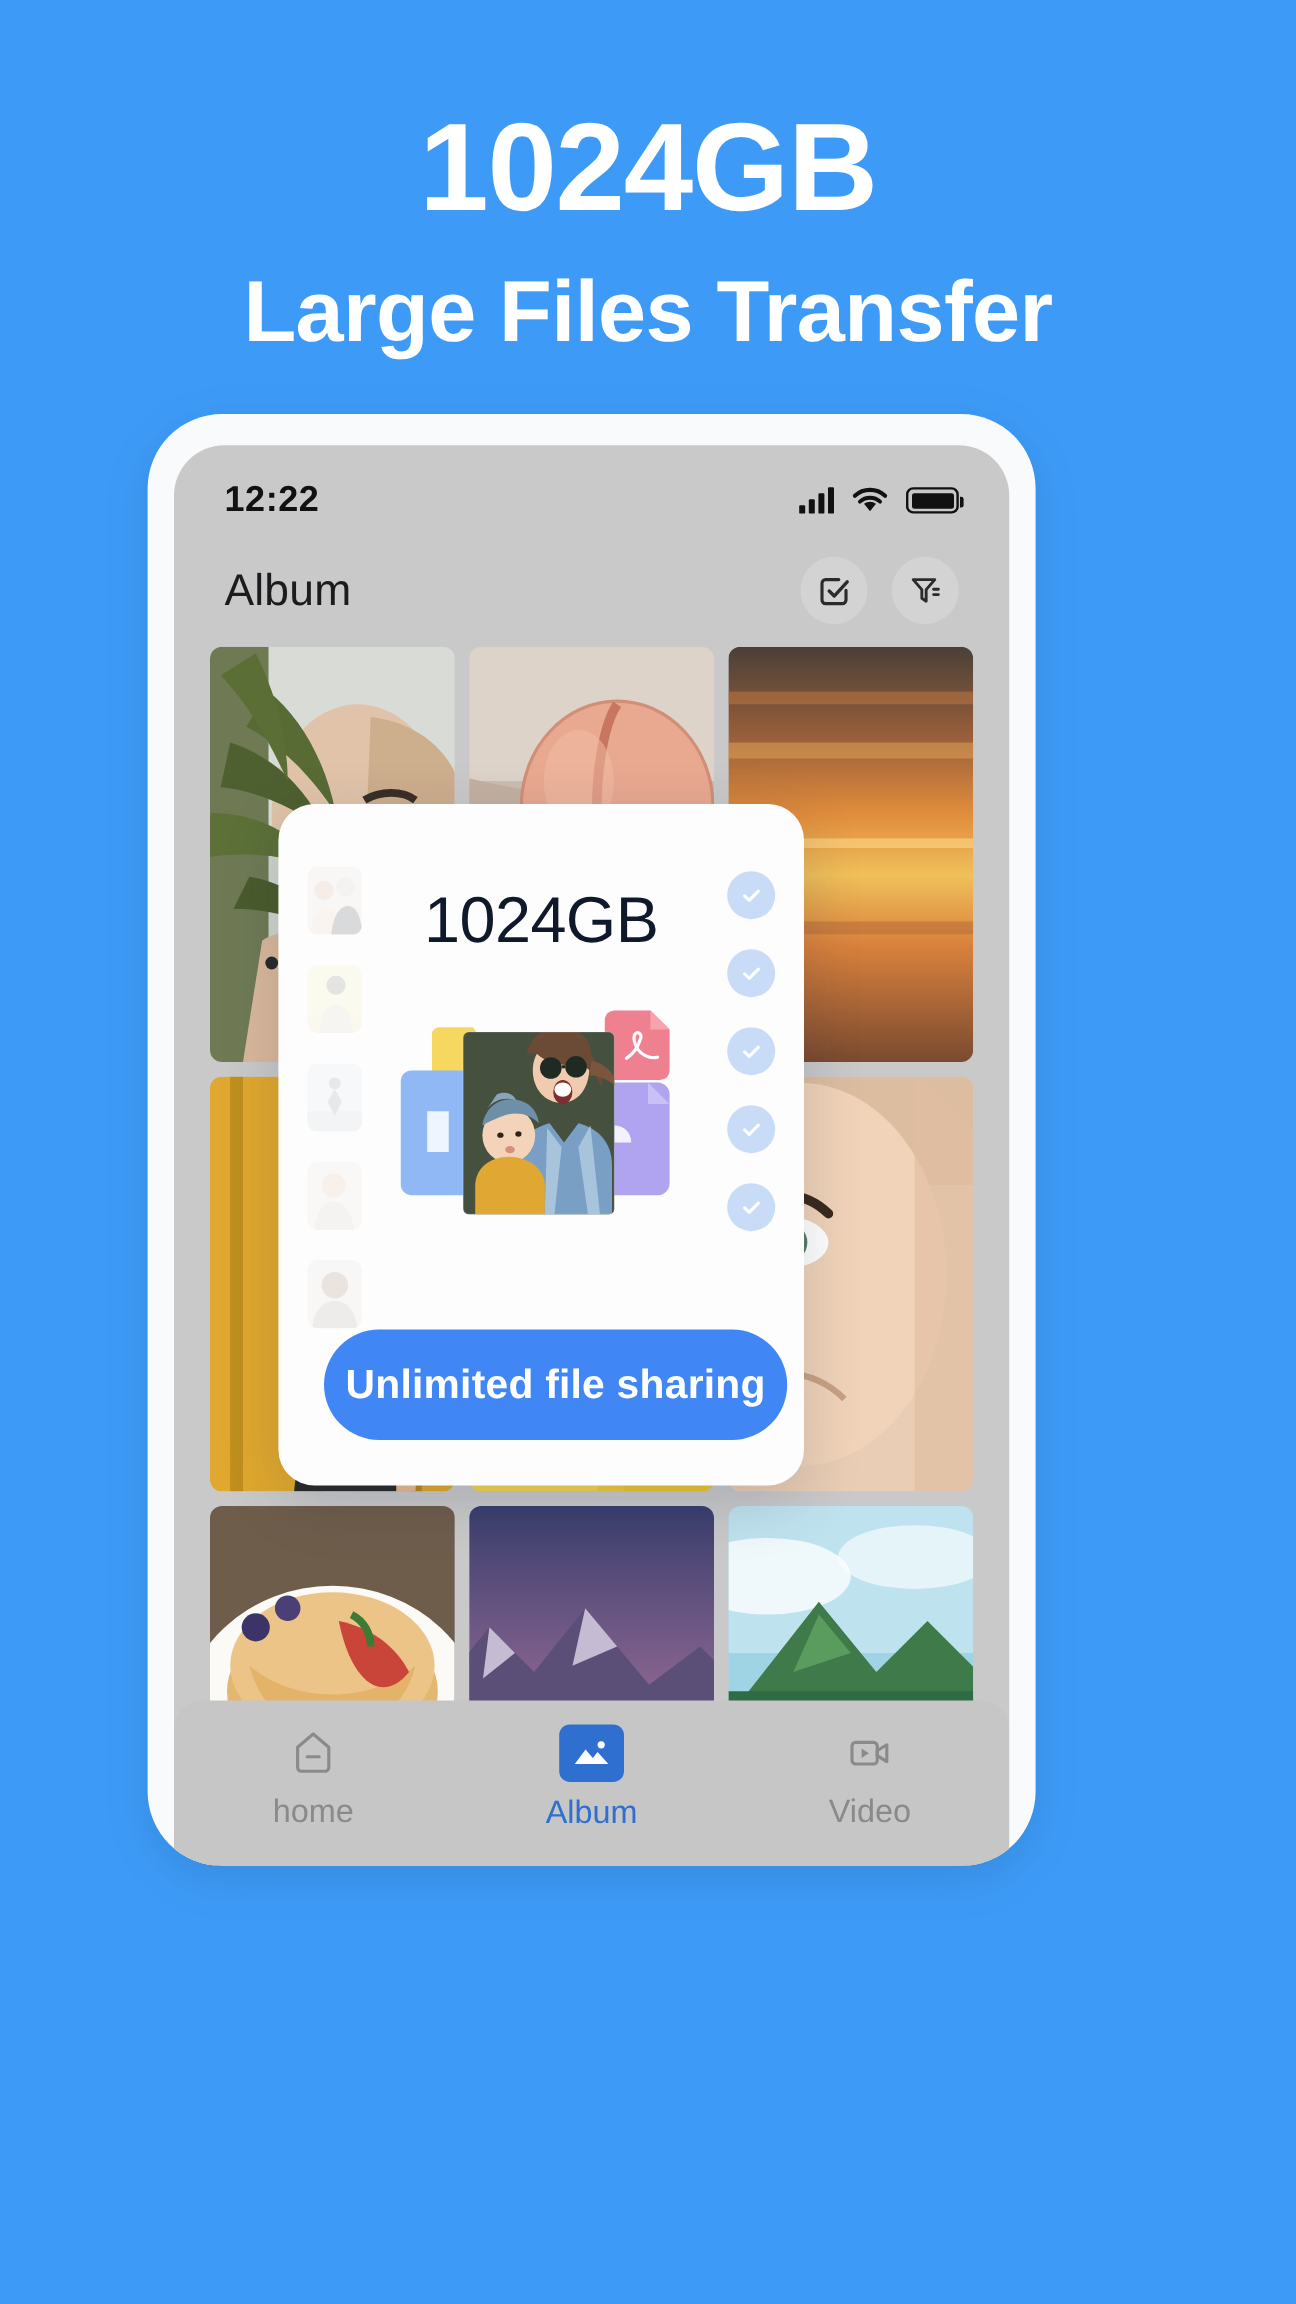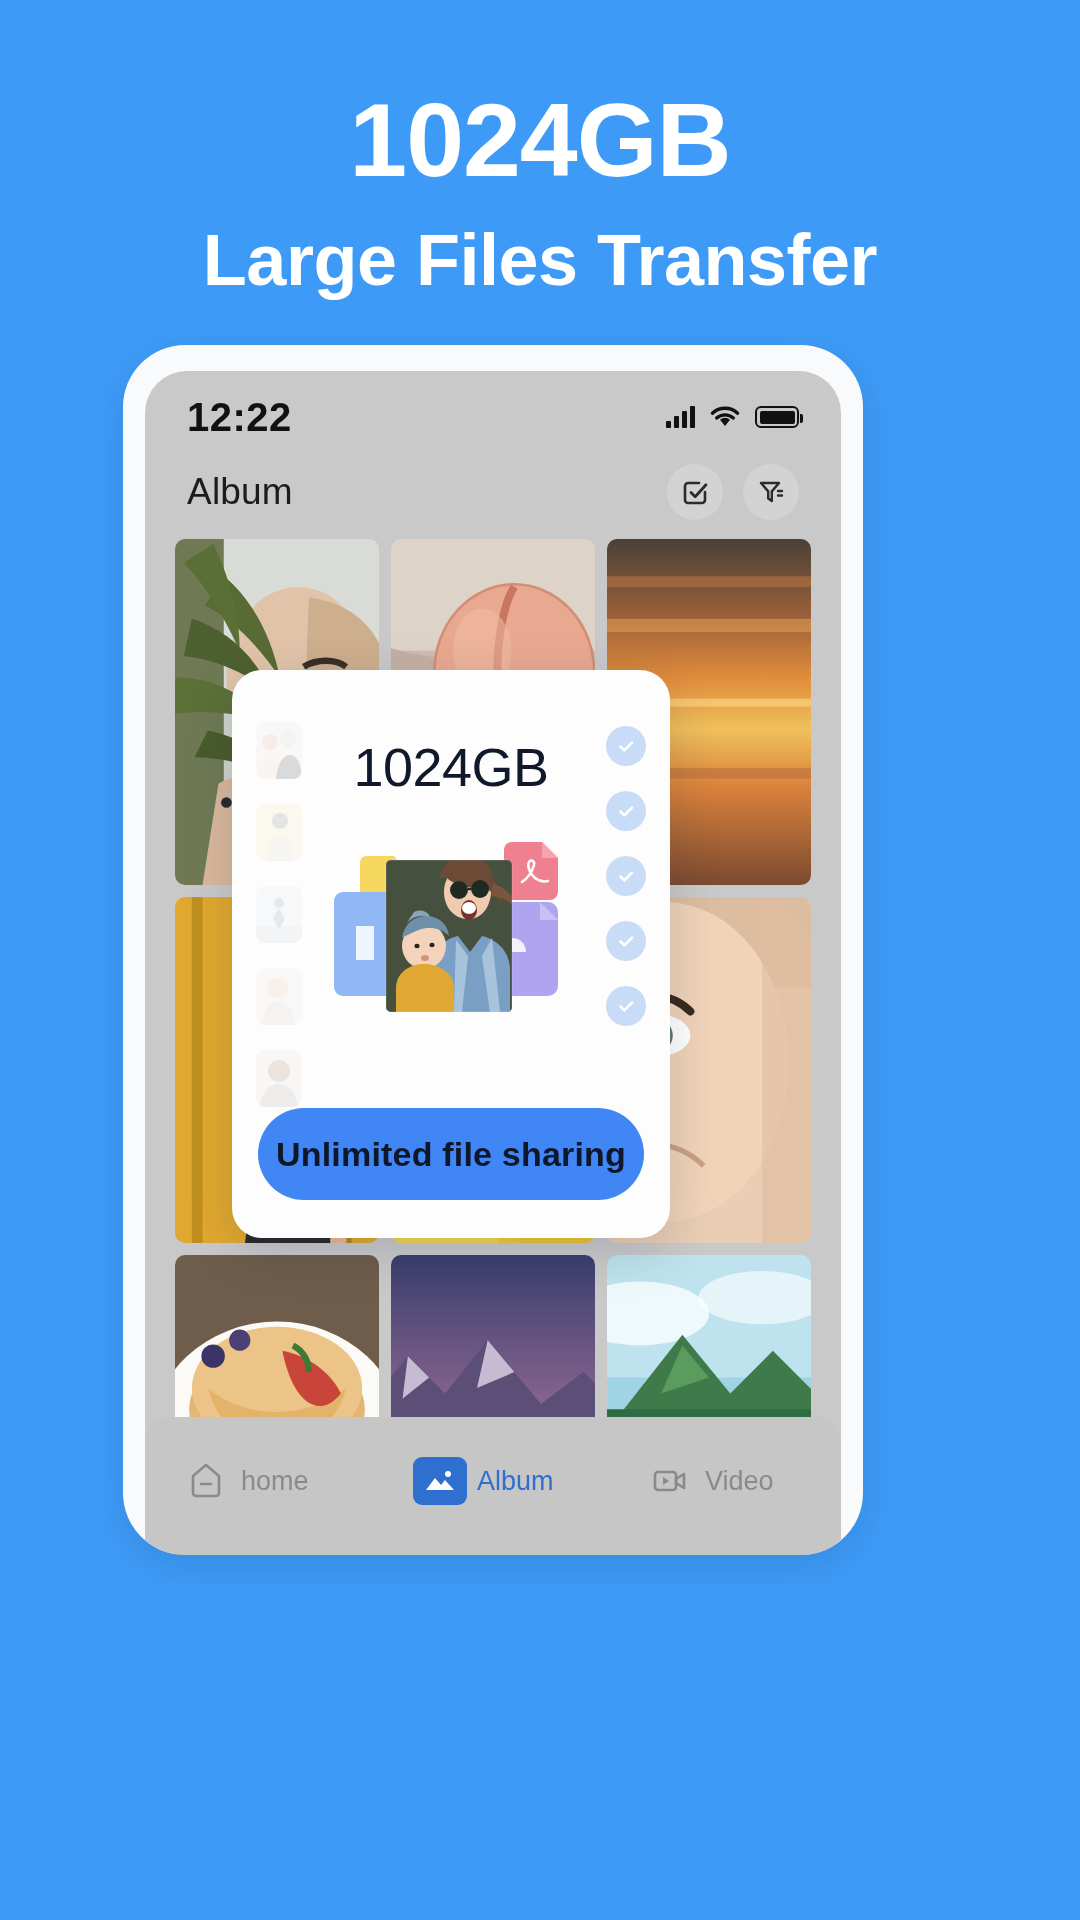--- a/index.html
+++ b/index.html
@@ -43,21 +43,21 @@
     border-radius:42px 42px 0 0;
     overflow:hidden;
   }
 
   
   .statusbar {
     position:relative; height:78px;
     display:flex; align-items:center; justify-content:space-between;
     padding:14px 42px 0 42px;
   }
-  .status-time { font-size:40px; font-weight:bold; color:#111; letter-spacing:0.5px;}
+  .status-time { font-size:30px; font-weight:bold; color:#111; letter-spacing:0.5px;}
   .status-icons { display:flex; align-items:center; gap:14px; }
   .signal { display:flex; align-items:flex-end; gap:3px; height:22px;}
   .signal i { display:block; width:5px; background:#111; border-radius:1px;}
   .signal i:nth-child(1){height:7px;}
   .signal i:nth-child(2){height:12px;}
   .signal i:nth-child(3){height:17px;}
   .signal i:nth-child(4){height:22px;}
   .wifi svg{display:block;}
   .battery {
     width:44px;height:22px;border:2.5px solid #111;border-radius:6px;
@@ -92,21 +92,21 @@
   .cell svg{ display:block; width:100%; height:100%; }
 
   
   .bottomnav {
     position:absolute; left:0; bottom:0; width:696px; height:138px;
     background:#c6c6c6;
     border-radius:24px 24px 0 0;
     display:flex; align-items:center; justify-content:space-around;
     padding-bottom:10px;
   }
-  .navitem { display:flex; flex-direction:row; align-items:center; gap:10px; width:160px;}
+  .navitem { display:flex; flex-direction:column; align-items:center; gap:10px; width:160px;}
   .navitem .lbl { font-size:27px; color:#8a8a8a; }
   .navitem.active .lbl { color:#2f6fd0; }
   .navicon{ width:50px;height:46px; display:flex;align-items:center;justify-content:center;}
   .navicon.active-box{ background:#2f6fd0; border-radius:9px; width:54px;height:48px;}
 
   
   .modal {
     position:absolute; left:232px; top:670px;
     width:438px; height:568px;
     background:#fdfdfd; border-radius:30px;
@@ -123,24 +123,24 @@
     margin-left:8px;
   }
   .check svg{display:block;}
   .modal-title {
     position:absolute; left:0; top:66px; width:438px; text-align:center;
     font-size:54px; font-weight:400; color:#10192b; letter-spacing:-0.5px;
   }
   .illus { position:absolute; left:50%; top:164px; transform:translateX(-50%); width:250px; height:190px; }
   .illus svg{ display:block; width:100%;height:100%; }
   .cta {
-    position:absolute; left:26px; bottom:38px;
+    position:absolute; left:38px; bottom:38px;
     width:386px; height:92px;
     background:#4086f4; border-radius:46px;
-    color:#0f172a; font-size:34px; font-weight:bold;
+    color:#ffffff; font-size:34px; font-weight:bold;
     display:flex; align-items:center; justify-content:center;
     letter-spacing:0.2px;
   }
 </style>
 </head>
 <body>
 
 <div class="headline">
   <div class="line1">1024GB</div>
   <div class="line2">Large Files Transfer</div>

